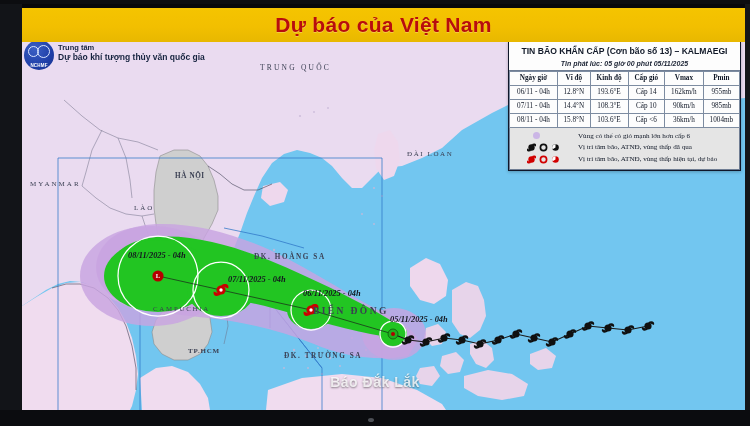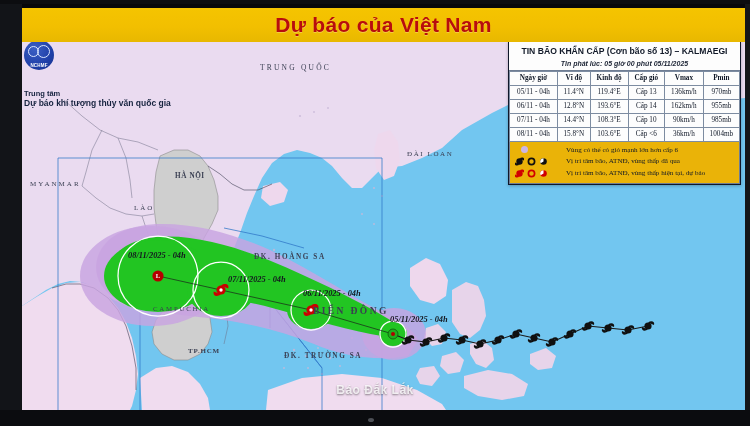--- a/index.html
+++ b/index.html
@@ -24,21 +24,21 @@
   #title-bar .t {
     font-size:21px; font-weight:bold; color:#b80d0d; letter-spacing:.3px;
     text-shadow:0 1px 0 rgba(255,255,255,.25);
   }
 
   
   #map { position:absolute; left:22px; top:38px; width:723px; height:372px; overflow:hidden; background:#6fc4ef; z-index:10; }
   #map svg { display:block; }
 
   
-  #logo-block { position:absolute; left:2px; top:2px; display:flex; align-items:flex-start; gap:16px; z-index:25;flex-direction:column;}
+  #logo-block { position:absolute; left:2px; top:2px; display:flex; align-items:flex-start; gap:4px; z-index:25;}
   #logo-badge {
     width:30px;height:30px;border-radius:50%;
     background:radial-gradient(circle at 35% 30%, #3b5fc4 0%, #1f3fa8 60%, #17318a 100%);
     position:relative; flex:none;
   }
   #logo-badge .g1,#logo-badge .g2 {
     position:absolute; border:1.6px solid #d8e4ff; border-radius:50%;
   }
   #logo-badge .g1 { left:4px; top:6px; width:11px; height:11px; }
   #logo-badge .g2 { left:13px; top:5px; width:13px; height:13px; }
@@ -60,35 +60,35 @@
   #info-head .h1 { font-size:8.6px; font-weight:bold; color:#101827; line-height:1.35;}
   #info-head .h2 { font-size:7px; font-style:italic; font-weight:bold; color:#1a2233; margin-top:2px;}
 
   table#fc { border-collapse:collapse; width:100%; }
   table#fc th, table#fc td {
     border:1px solid #7d8ca1; font-size:7.2px; color:#101827;
     padding:2.5px 2px; text-align:center; white-space:nowrap; font-family:"Liberation Serif", serif;
   }
   table#fc th { font-weight:bold; }
 
-  #legend { background:#eab308; border:1px solid #6f7d93; border-top:none; padding:4px 5px 5px; }
+  #legend { background:#e5e5e5; border:1px solid #6f7d93; border-top:none; padding:4px 17px 5px; }
   .lg-row { display:flex; align-items:center; gap:5px; margin-bottom:3px; }
   .lg-row:last-child { margin-bottom:0; }
   .lg-icons { width:46px; display:flex; align-items:center; gap:3px; justify-content:flex-start; flex:none; }
   .lg-txt { font-size:7.1px; color:#101827; font-family:"Liberation Serif", serif; white-space:nowrap;}
   .sw-purple { width:7px;height:7px;border-radius:50%;background:#cbb6e6; margin-left:6px;}
   .sw-green  { width:7px;height:7px;border-radius:50%;background:#21c021; margin-left:6px;}
 
   .cyc { width:9px; height:9px; position:relative; flex:none; }
   .cyc svg { position:absolute; left:0; top:0; }
 
   
   #watermark {
-    position:absolute; left:0; right:0; bottom:29px; text-align:center; z-index:35;
-    font-size:12px; font-weight:bold; color:rgba(255,255,255,.80);
+    position:absolute; left:0; right:0; bottom:36px; text-align:center; z-index:35;
+    font-size:14px; font-weight:bold; color:rgba(255,255,255,.80);
     letter-spacing:.5px; text-shadow:0 1px 2px rgba(0,0,0,.45);
   }
 
   
   .mlabel { font-family:"Liberation Serif", serif; fill:#3a3f52; }
   .dlabel { font-family:"Liberation Serif", serif; font-style:italic; font-weight:bold; fill:#14171f; }
 </style>
 </head>
 <body>
 
@@ -373,28 +373,20 @@
             <tr id="fc-head">
               <th>Ngày giờ</th>
               <th>Vĩ độ</th>
               <th>Kinh độ</th>
               <th>Cấp gió</th>
               <th>Vmax</th>
               <th>Pmin</th>
             </tr>
           </thead>
         <tbody id="fc-body">
-            <tr>
-              <td>05/11 - 04h</td>
-              <td>11.4°N</td>
-              <td>119.4°E</td>
-              <td>Cấp 13</td>
-              <td>136km/h</td>
-              <td>970mb</td>
-            </tr>
             <tr>
               <td>06/11 - 04h</td>
               <td>12.8°N</td>
               <td>193.6°E</td>
               <td>Cấp 14</td>
               <td>162km/h</td>
               <td>955mb</td>
             </tr>
             <tr>
               <td>07/11 - 04h</td>

